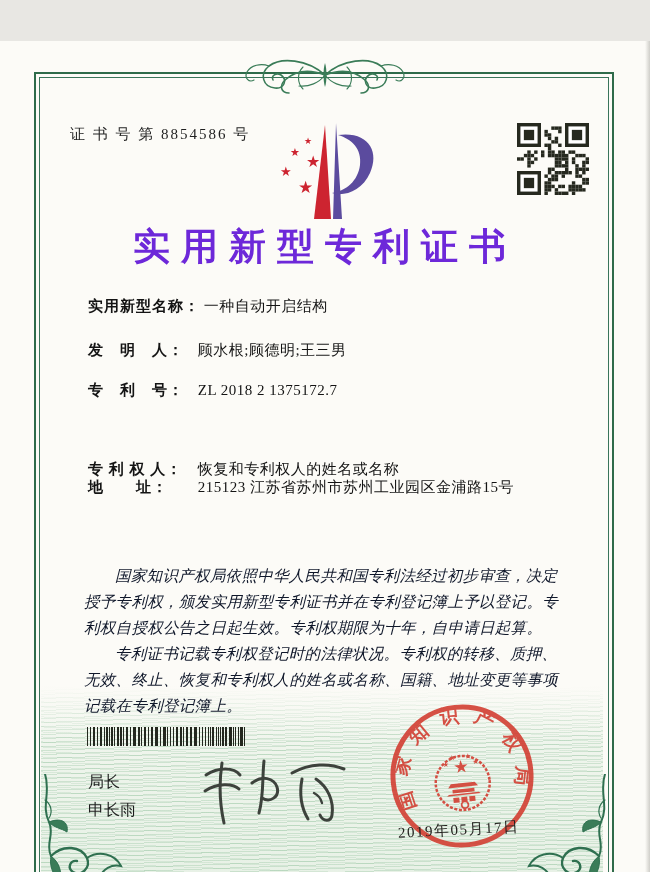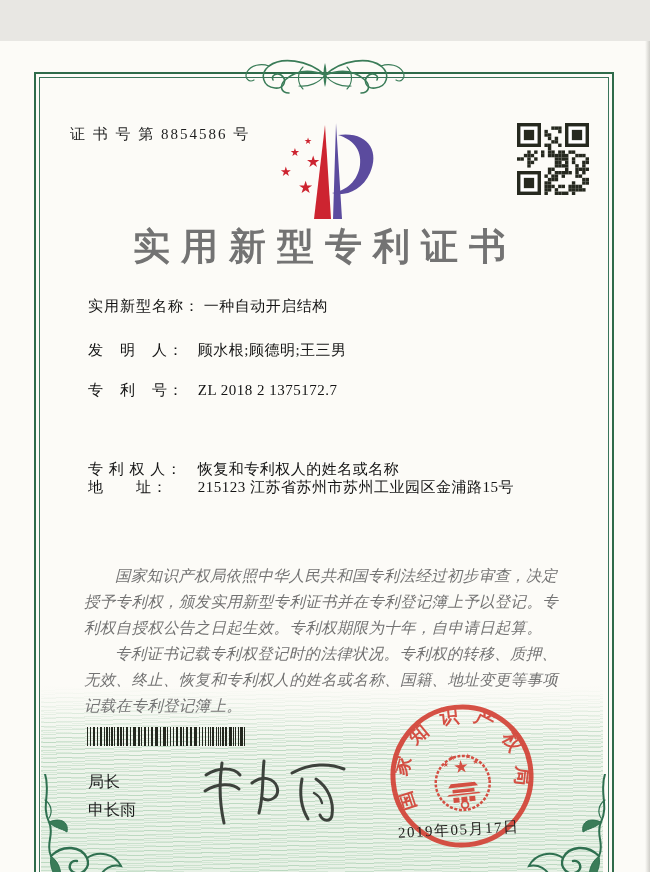--- a/index.html
+++ b/index.html
@@ -20,27 +20,27 @@
           repeating-linear-gradient(178deg, rgba(120,180,135,.28) 0 1px, rgba(0,0,0,0) 1px 4px),
           repeating-linear-gradient(182deg, rgba(120,180,135,.18) 0 1px, rgba(0,0,0,0) 1px 5px),
           linear-gradient(rgba(214,233,216,.25),rgba(205,228,208,.45));}
   .wave-fade{position:absolute;left:0;top:0;width:100%;height:55px;
         background:linear-gradient(#fcfbf7,rgba(252,251,247,0));}
   .cert-number{position:absolute;left:70px;top:84px;font-size:15px;letter-spacing:2px;color:#1f1f1f;}
   .logo{position:absolute;left:276px;top:80px;width:104px;height:102px;}
   .logo .star{position:absolute;color:#cd2430;line-height:1;}
   .qr{position:absolute;left:517px;top:82px;width:72px;height:72px;}
   .title{position:absolute;left:0;top:181px;width:650px;text-align:center;
-        font-size:37px;font-weight:700;letter-spacing:11px;color:#737373;}
+        font-size:37px;font-weight:700;letter-spacing:11px;color:#6d28d9;}
   .frow{position:absolute;left:88px;font-size:15px;color:#141414;white-space:nowrap;}
-  .flabel{display:inline-block;min-width:106px;letter-spacing:1px;}
+  .flabel{display:inline-block;min-width:106px;letter-spacing:1px;font-weight:bold;}
   .fvalue{letter-spacing:.5px;}
   .fpair2{position:absolute;left:242px;top:0;white-space:nowrap;}
   .body-text{position:absolute;left:84px;top:522px;width:488px;font-size:15.5px;
-        line-height:26px;color:#737373;font-style:italic;}
+        line-height:26px;color:#0f172a;font-style:italic;}
   .body-text p{margin:0;text-indent:2em;letter-spacing:.3px;}
   .barcode{position:absolute;left:87px;top:686px;width:168px;height:19px;display:flex;align-items:stretch;}
   .barcode i{display:block;background:#24281f;}
   .officer{position:absolute;left:88px;top:727px;font-size:16px;line-height:28px;color:#1d1d1d;}
   .signature{position:absolute;left:192px;top:708px;}
   .seal{position:absolute;left:387px;top:660px;transform:rotate(-6deg);}
   .seal-date{position:absolute;left:398px;top:779px;width:140px;font-size:15px;
         letter-spacing:1.5px;color:#23211e;transform:rotate(-3deg);}
   .footer{position:absolute;left:0;top:825px;width:650px;text-align:center;
         font-size:14px;letter-spacing:2px;color:#23211e;}

